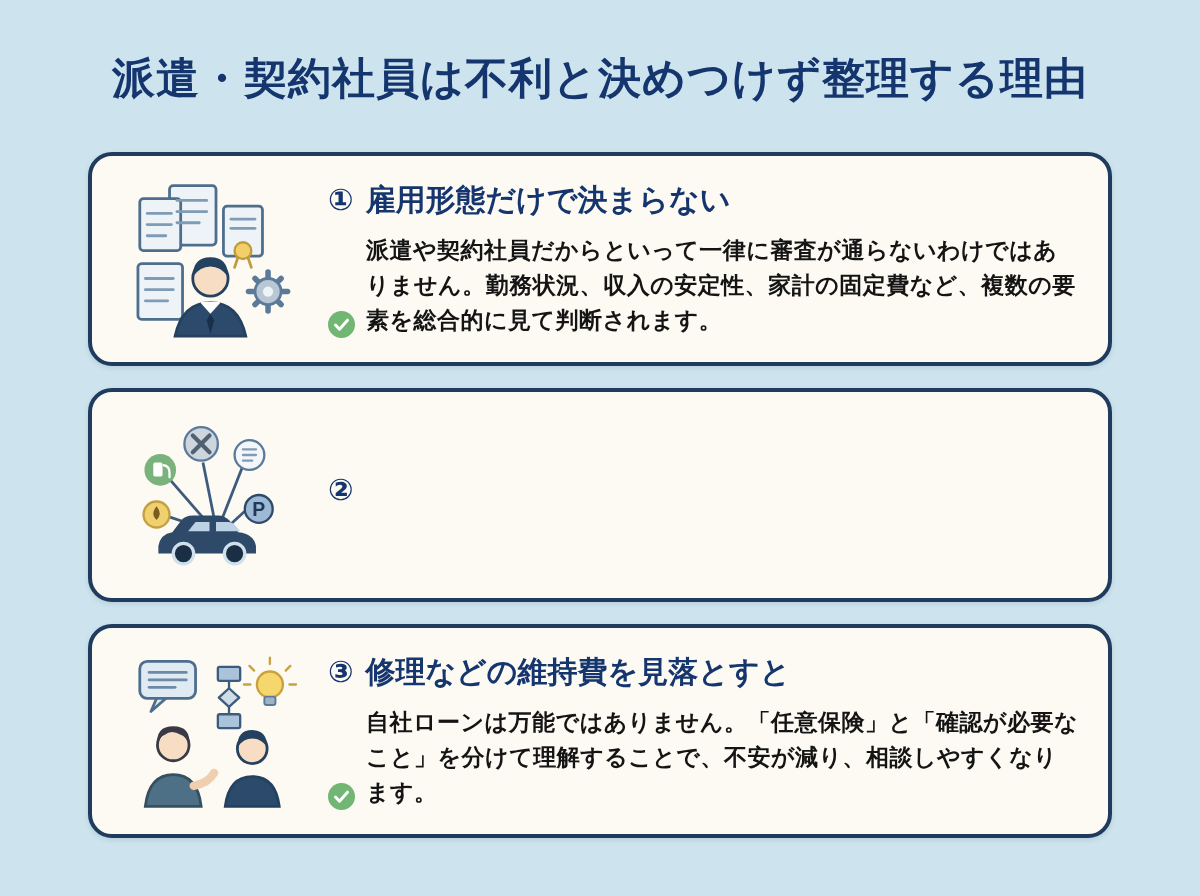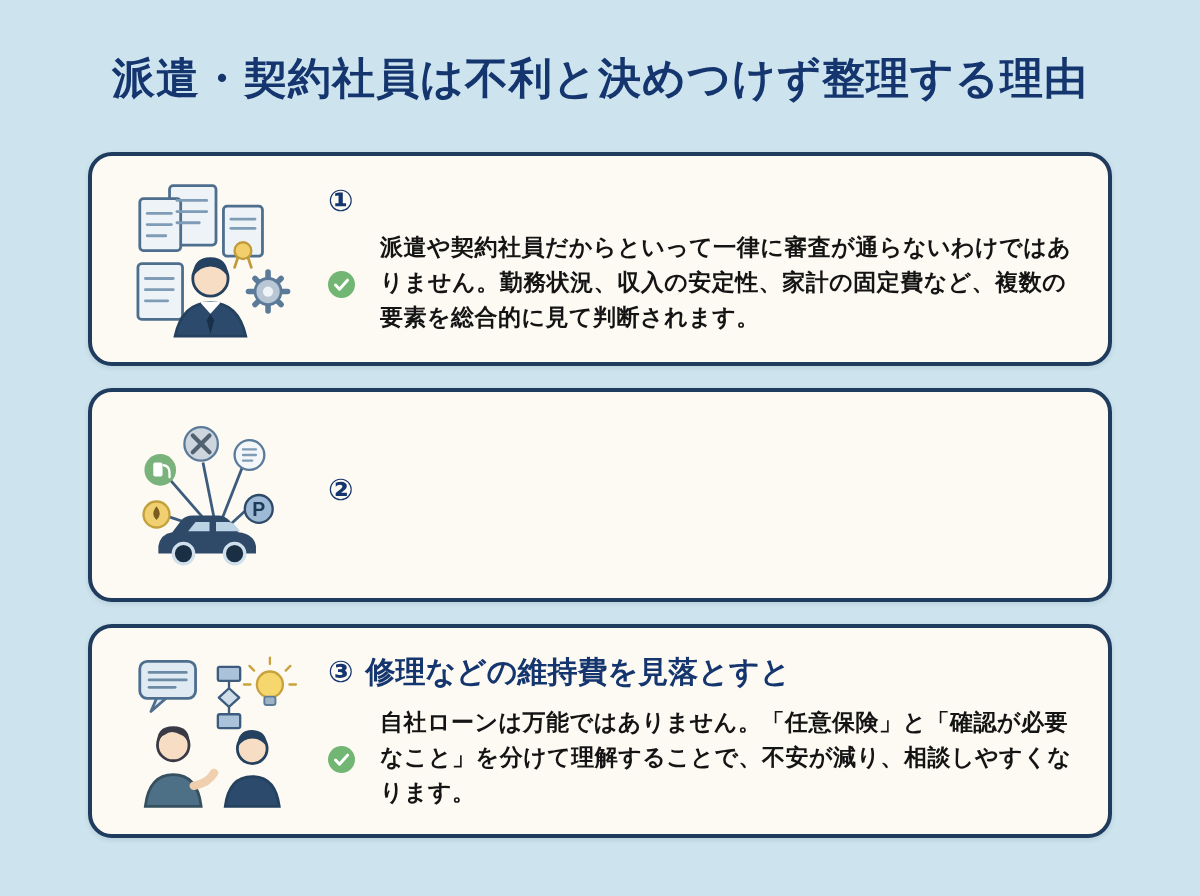--- a/index.html
+++ b/index.html
@@ -54,22 +54,22 @@
     margin: 0 0 12px;
     font-size: 30px;
     font-weight: 800;
     color: #15356e;
     display: flex;
     align-items: baseline;
     gap: 12px;
   }
   .body-row {
     display: flex;
-    align-items: center;
-    gap: 25px;
+    align-items: flex-end;
+    gap: 11px;
   }
   .check {
     flex: 0 0 auto;
     margin-top: 5px;
     line-height: 0;
   }
   .body {
     margin: 0;
     font-size: 23px;
     font-weight: 700;
@@ -126,20 +126,21 @@
           <path d="M46 168 q8 -36 38 -36 t38 36 z" fill="#2c4a6b" stroke="#24415f" stroke-width="3"></path>
           <circle cx="84" cy="106" r="19" fill="#f7ddc4" stroke="#24415f" stroke-width="3"></circle>
           <path d="M65 104 q0 -21 19 -21 t19 21 q-8 -11 -19 -11 t-19 11 z" fill="#24415f"></path>
           <path d="M74 133 l10 11 10 -11 v-2 h-20 z" fill="#ffffff"></path>
           <path d="M84 144 l-4 7 4 15 4 -15 z" fill="#18304a"></path>
         </svg>
       </div>
       <div class="content">
         <h2 class="heading">
           <span>①</span>
+          <span>雇用形態だけで決まらない</span>
         </h2>
         <div class="body-row">
           <span class="check">
             <svg width="27" height="27" viewBox="0 0 27 27">
               <circle cx="13.5" cy="13.5" r="13.5" fill="#72b673"></circle>
               <path d="M7.5 14 l4 4.2 8 -9" stroke="#ffffff" stroke-width="3" fill="none" stroke-linecap="round" stroke-linejoin="round"></path>
             </svg>
           </span>
           <p class="body">派遣や契約社員だからといって一律に審査が通らないわけではありません。勤務状況、収入の安定性、家計の固定費など、複数の要素を総合的に見て判断されます。</p>
         </div>

